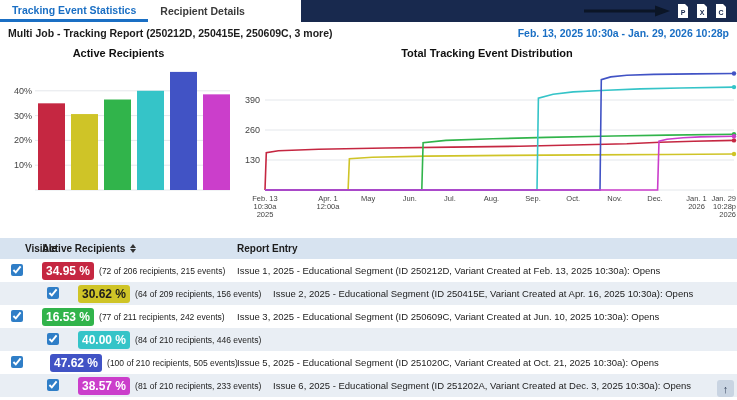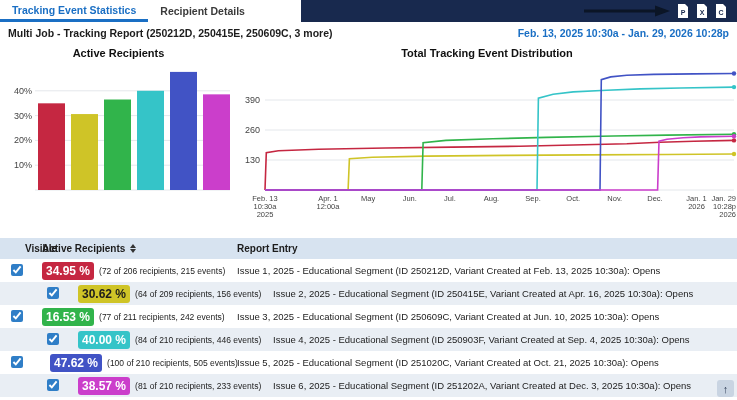--- a/index.html
+++ b/index.html
@@ -196,21 +196,20 @@
             <span class="detail">(77 of 211 recipients, 242 events)</span>
           </div>
           <div class="cell c3 entry">Issue 3, 2025 - Educational Segment (ID 250609C, Variant Created at Jun. 10, 2025 10:30a): Opens</div>
         </div>
         <div class="trow alt">
           <div class="cell c1"><input type="checkbox" checked="" style=""></div>
           <div class="cell c2">
             <span class="badge" style="background: rgb(53, 196, 200); color: rgb(255, 255, 255);">40.00 %</span>
             <span class="detail">(84 of 210 recipients, 446 events)</span>
           </div>
-          <div class="cell c3 entry">Issue 4, 2025 - Educational Segment (ID 250903F, Variant Created at Sep. 4, 2025 10:30a): Opens</div>
         </div>
         <div class="trow">
           <div class="cell c1"><input type="checkbox" checked="" style=""></div>
           <div class="cell c2">
             <span class="badge" style="background: rgb(65, 83, 197); color: rgb(255, 255, 255); margin-left: 8px;">47.62 %</span>
             <span class="detail">(100 of 210 recipients, 505 events)</span>
           </div>
           <div class="cell c3 entry">Issue 5, 2025 - Educational Segment (ID 251020C, Variant Created at Oct. 21, 2025 10:30a): Opens</div>
         </div>
         <div class="trow alt">

